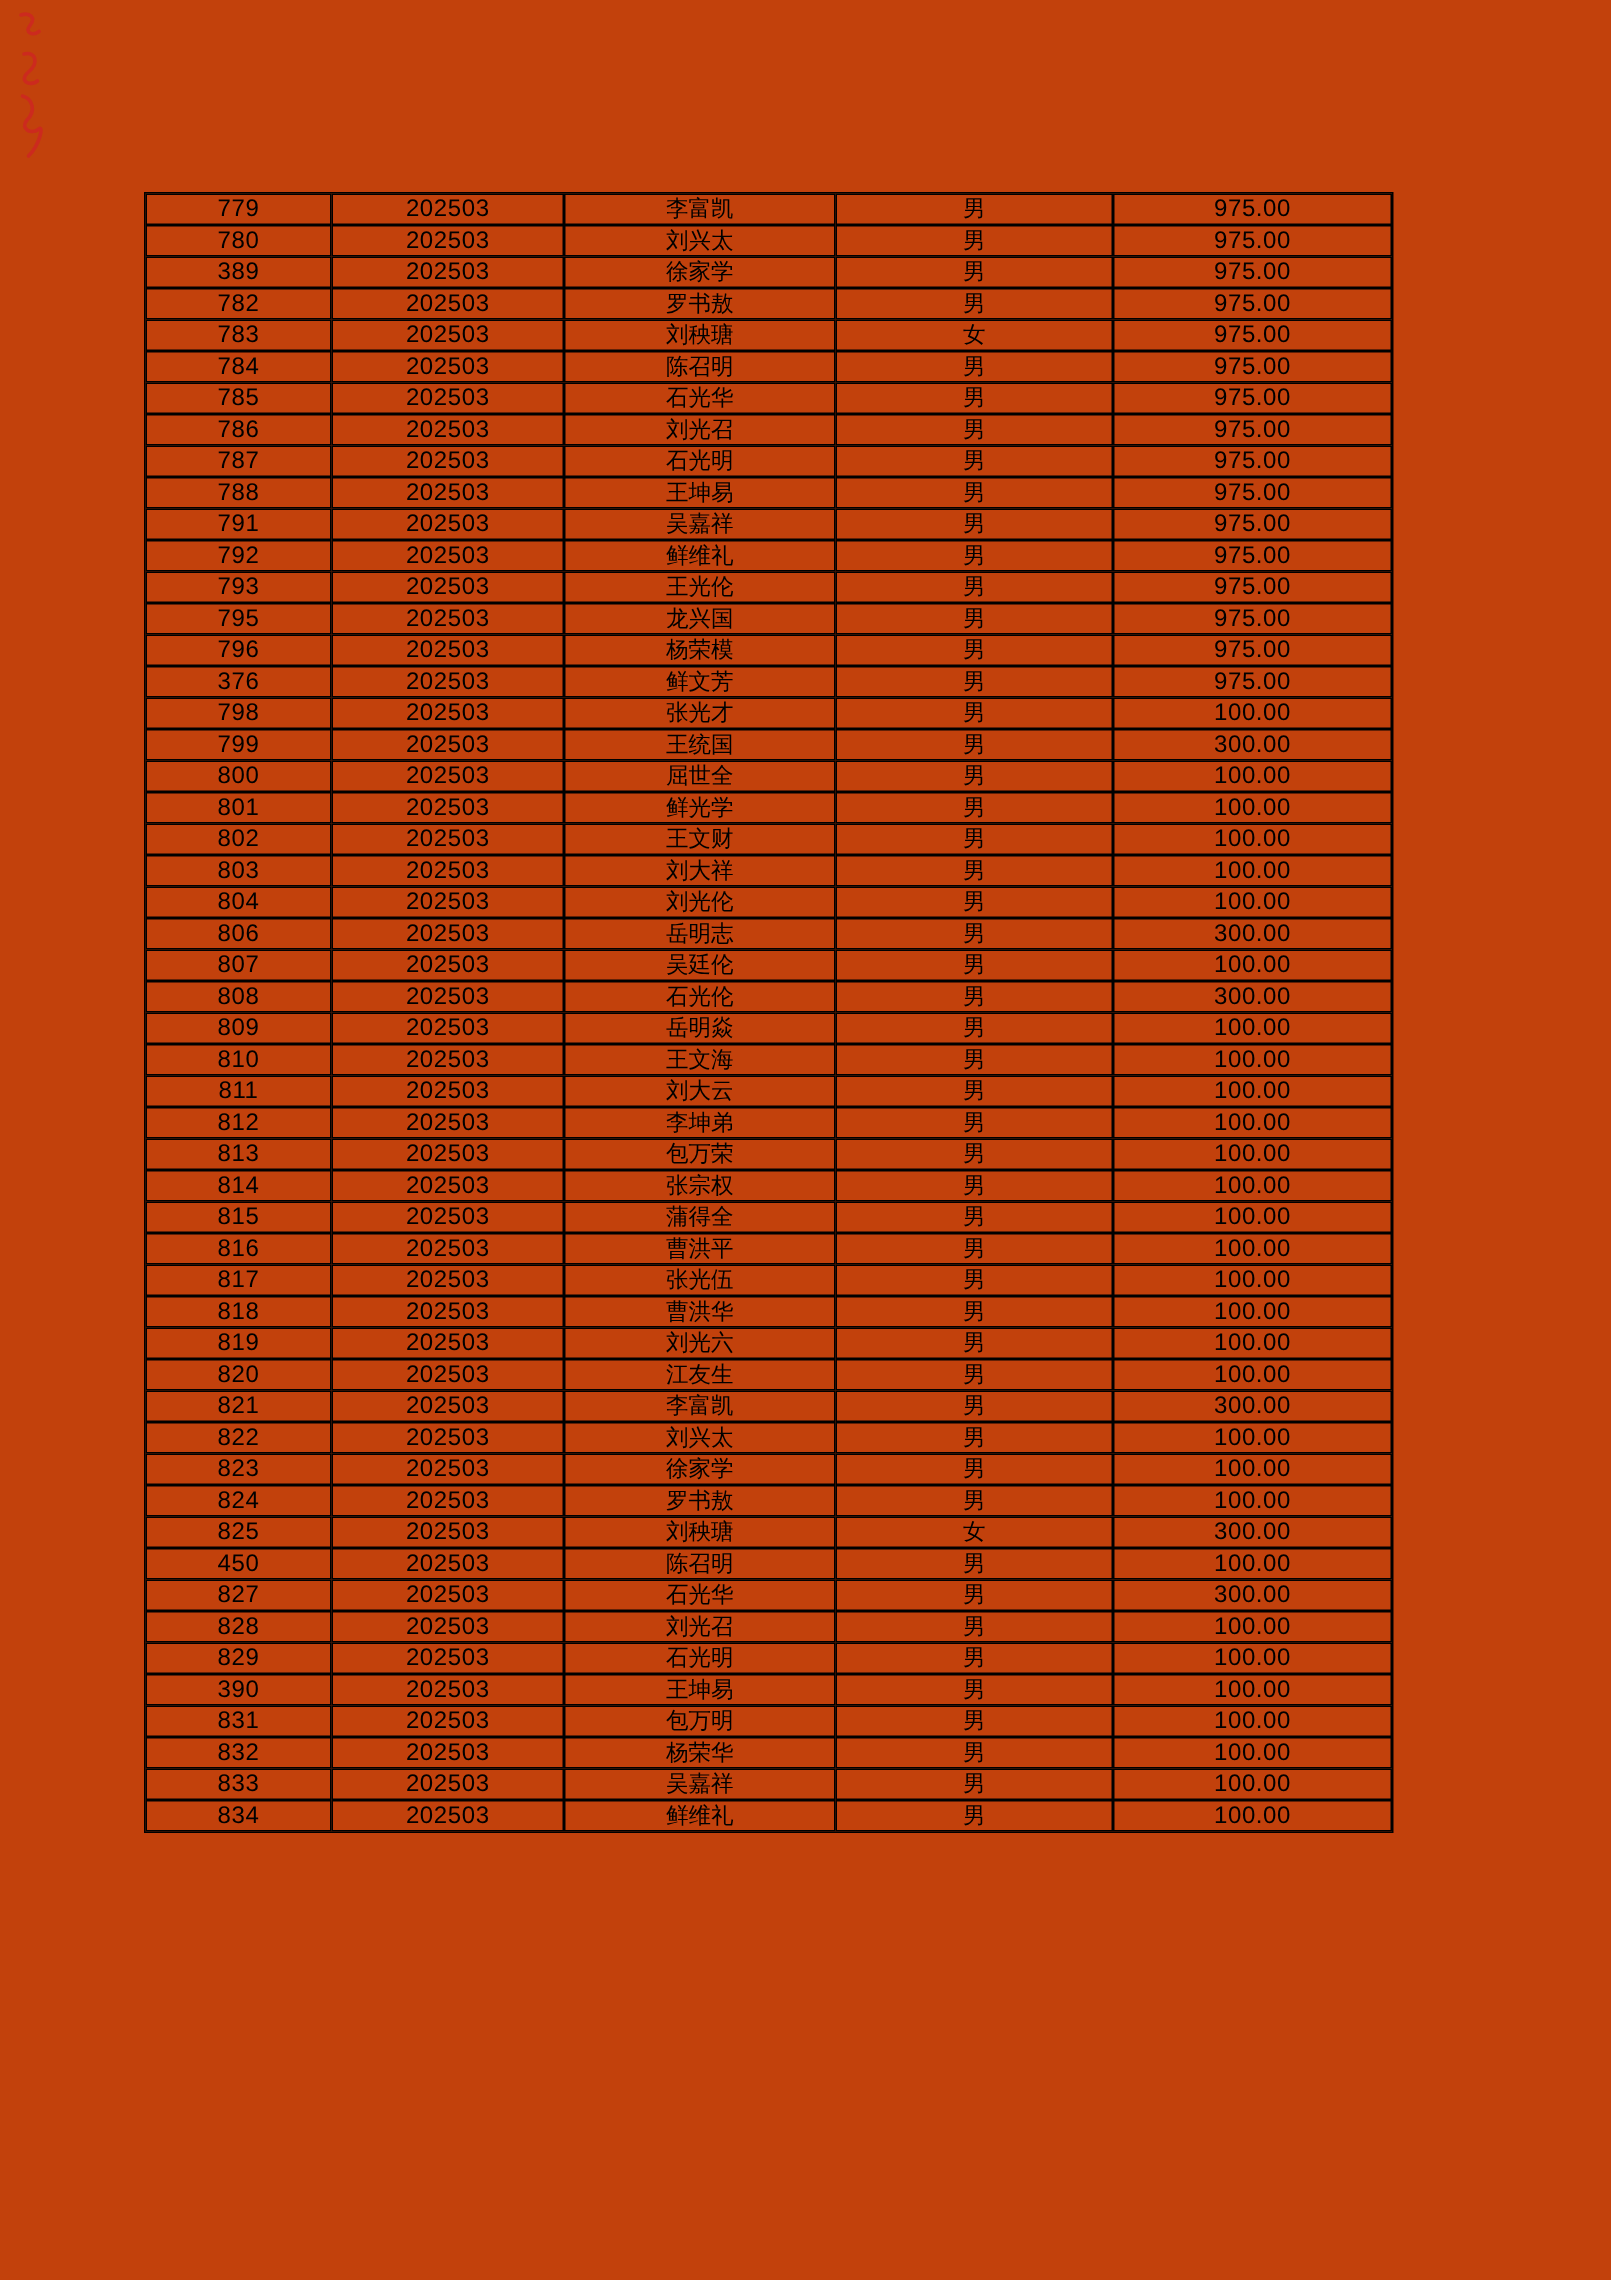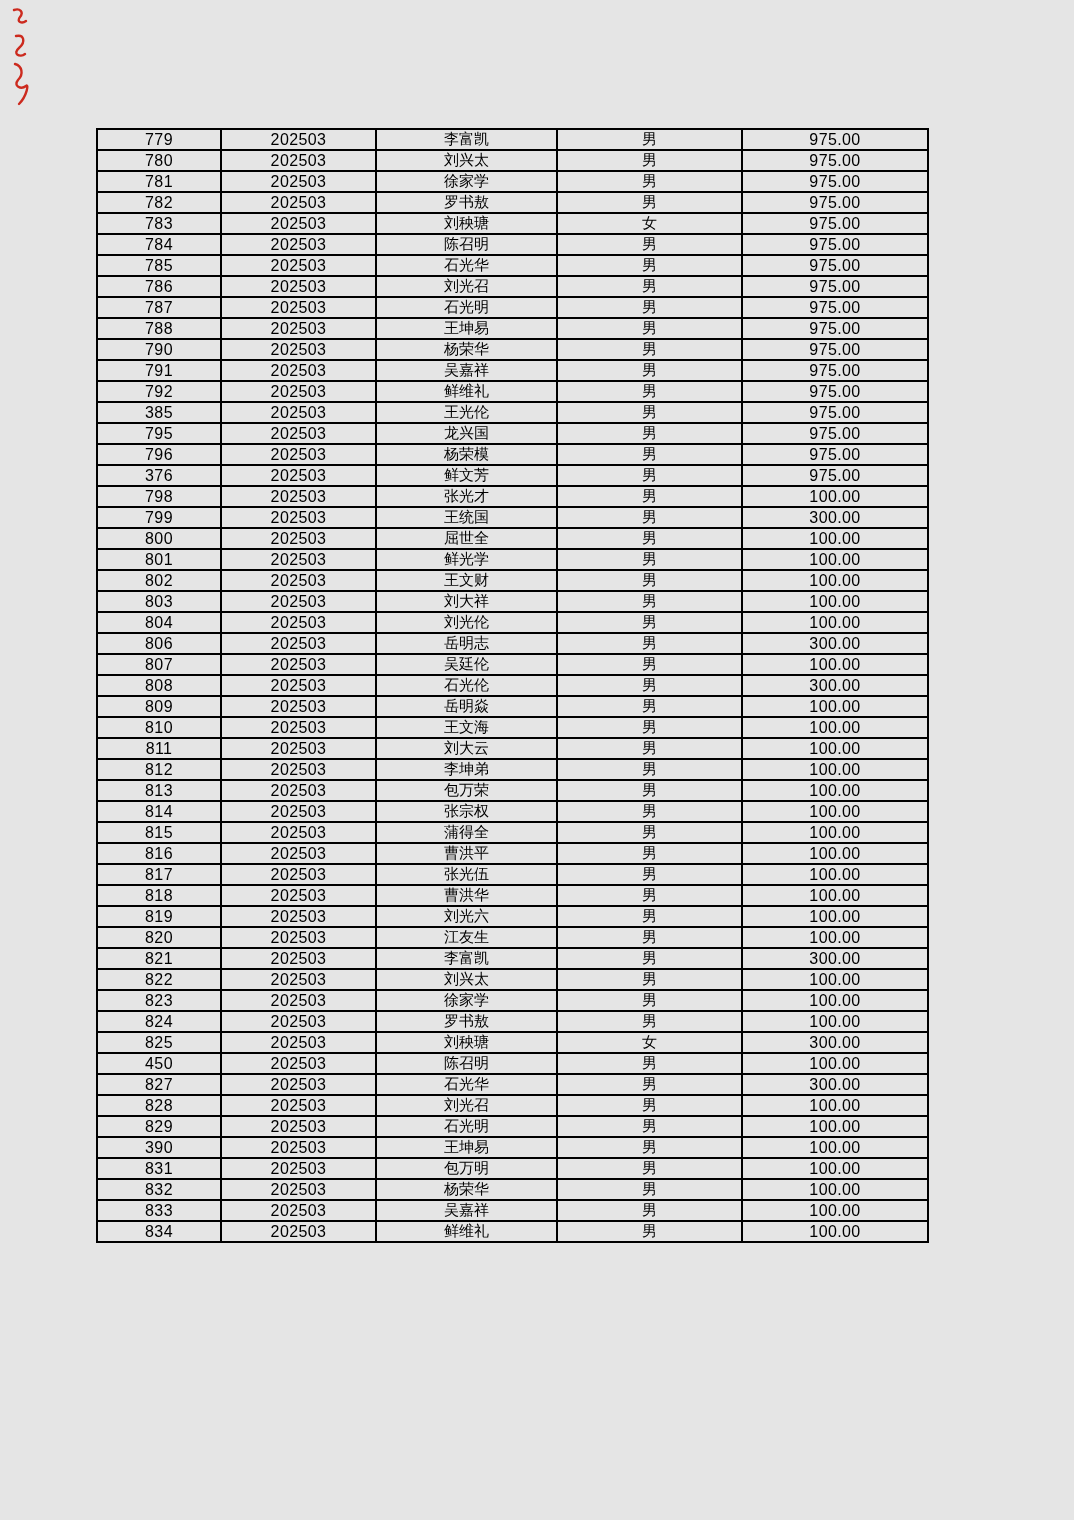--- a/index.html
+++ b/index.html
@@ -4,21 +4,21 @@
 <style>
   html, body {
     margin: 0;
     padding: 0;
     background: #ffffff;
   }
   .sheet {
     position: relative;
     width: 1074px;
     height: 1520px;
-    background: #e5e5e5;
+    background: #c2410c;
     overflow: hidden;
     font-family: "Liberation Sans", sans-serif;
     color: #000000;
   }
   .ink-marks {
     position: absolute;
     left: 6px;
     top: 4px;
     width: 30px;
     height: 104px;
@@ -82,21 +82,21 @@
           <td class="num">975.00</td>
         </tr>
         <tr>
           <td class="num">780</td>
           <td class="num">202503</td>
           <td class="cjk">刘兴太</td>
           <td class="cjk">男</td>
           <td class="num">975.00</td>
         </tr>
         <tr>
-          <td class="num">781</td>
+          <td class="num">389</td>
           <td class="num">202503</td>
           <td class="cjk">徐家学</td>
           <td class="cjk">男</td>
           <td class="num">975.00</td>
         </tr>
         <tr>
           <td class="num">782</td>
           <td class="num">202503</td>
           <td class="cjk">罗书敖</td>
           <td class="cjk">男</td>
@@ -138,42 +138,35 @@
           <td class="num">975.00</td>
         </tr>
         <tr>
           <td class="num">788</td>
           <td class="num">202503</td>
           <td class="cjk">王坤易</td>
           <td class="cjk">男</td>
           <td class="num">975.00</td>
         </tr>
         <tr>
-          <td class="num">790</td>
-          <td class="num">202503</td>
-          <td class="cjk">杨荣华</td>
-          <td class="cjk">男</td>
-          <td class="num">975.00</td>
-        </tr>
-        <tr>
           <td class="num">791</td>
           <td class="num">202503</td>
           <td class="cjk">吴嘉祥</td>
           <td class="cjk">男</td>
           <td class="num">975.00</td>
         </tr>
         <tr>
           <td class="num">792</td>
           <td class="num">202503</td>
           <td class="cjk">鲜维礼</td>
           <td class="cjk">男</td>
           <td class="num">975.00</td>
         </tr>
         <tr>
-          <td class="num">385</td>
+          <td class="num">793</td>
           <td class="num">202503</td>
           <td class="cjk">王光伦</td>
           <td class="cjk">男</td>
           <td class="num">975.00</td>
         </tr>
         <tr>
           <td class="num">795</td>
           <td class="num">202503</td>
           <td class="cjk">龙兴国</td>
           <td class="cjk">男</td>

